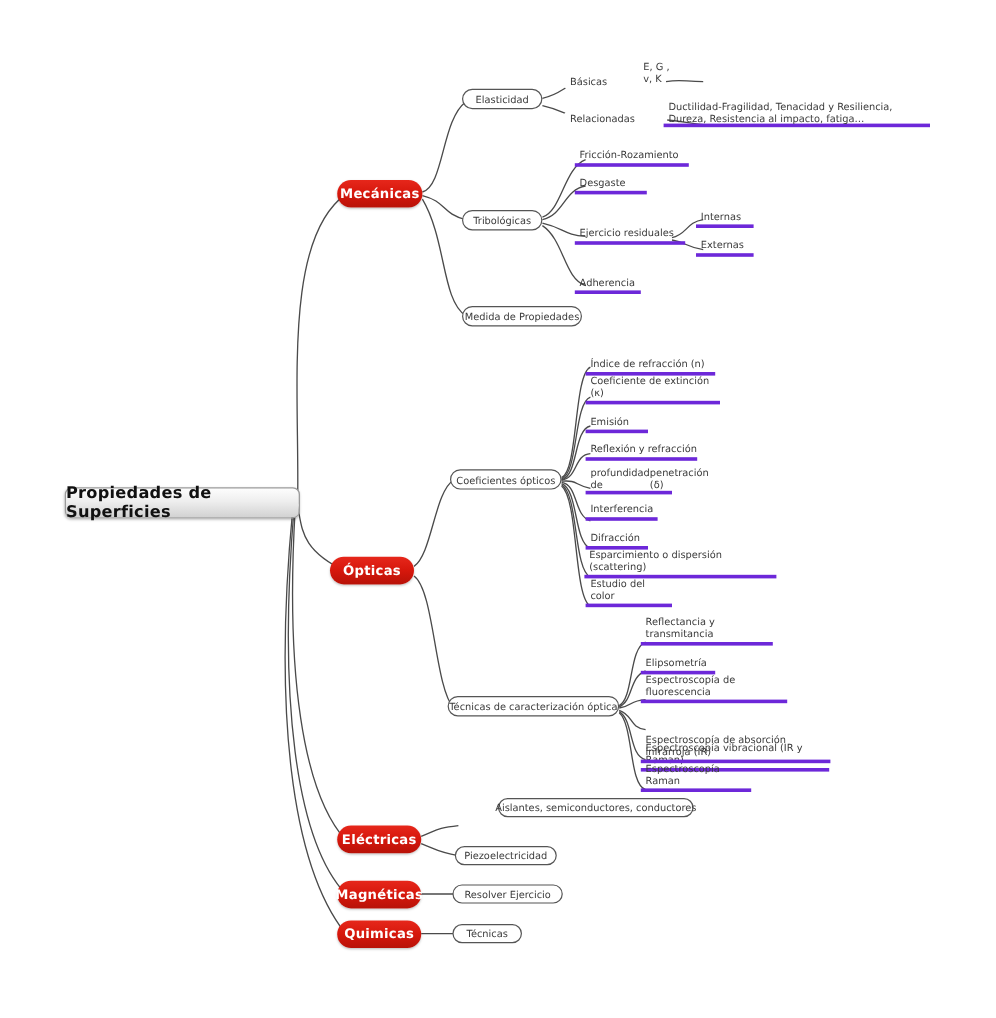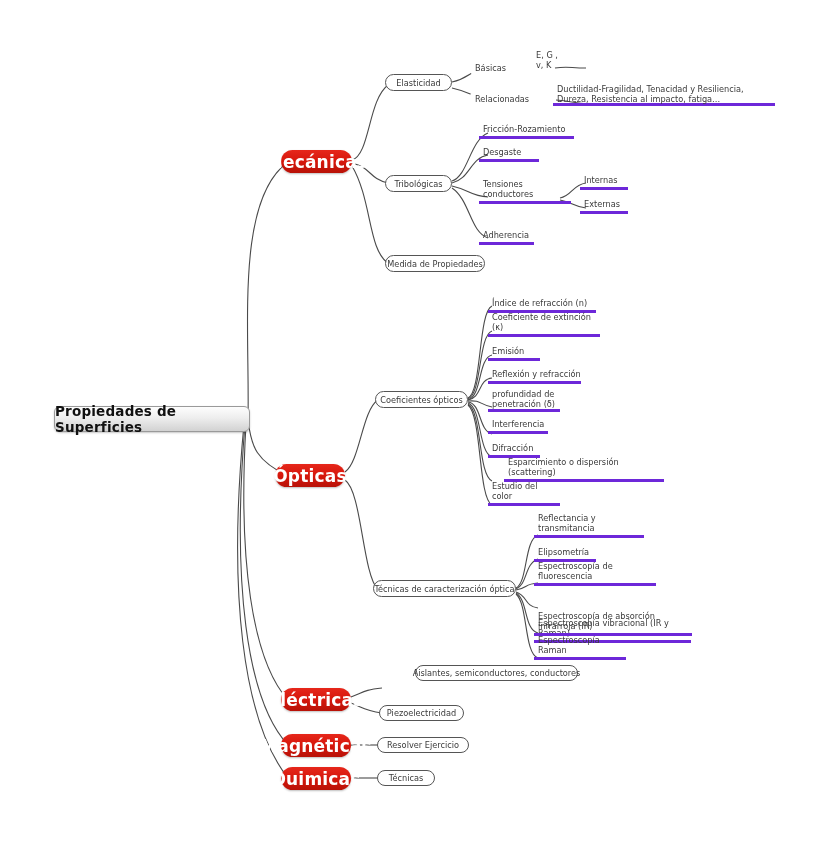--- a/index.html
+++ b/index.html
@@ -13,21 +13,21 @@
   .root{position:absolute;box-sizing:border-box;
     background:linear-gradient(to bottom,#fdfdfd 0%,#eeeeee 45%,#d2d2d2 100%);
     border:1px solid #9a9a9a;border-radius:6px;
     color:#111;font-weight:bold;font-size:13.5px;
     display:flex;align-items:center;justify-content:center;
     box-shadow:0 1px 2px rgba(0,0,0,.22);letter-spacing:.2px;}
 
   
   .red{position:absolute;box-sizing:border-box;
     background:linear-gradient(to bottom,#e6271b 0%,#d6170c 50%,#b81208 100%);
-    border-radius:12px;color:#fff;font-weight:bold;font-size:17px;
+    border-radius:12px;color:#fff;font-weight:bold;font-size:11px;
     display:flex;align-items:center;justify-content:center;
     box-shadow:0 1px 2px rgba(0,0,0,.25);letter-spacing:.2px;}
 
   
   .pill{position:absolute;box-sizing:border-box;background:#fff;
     border:1px solid #555;border-radius:11px;color:#3a3a3a;font-size:8.2px;
     display:flex;align-items:center;justify-content:center;
     text-align:center;padding:0 6px;white-space:nowrap;}
 
   
@@ -119,21 +119,21 @@
     <span style="white-space:normal;">Ductilidad-Fragilidad, Tenacidad y Resiliencia, Dureza, Resistencia al impacto, fatiga…</span>
   </div>
 
   <div class="leaf" style="left:479px;top:125px;width:95px;height:14px;">
     <span>Fricción-Rozamiento</span>
     </div>
   <div class="leaf" style="left:479px;top:148px;width:60px;height:14px;">
     <span>Desgaste</span>
     </div>
   <div class="leaf" style="left:479px;top:190px;width:92px;height:14px;">
-    <span>Tensiones conductores</span>
+    <span>Ejercicio residuales</span>
     </div>
   <div class="leaf" style="left:479px;top:231px;width:55px;height:14px;">
     <span>Adherencia</span>
     </div>
 
   <div class="leaf" style="left:580px;top:176px;width:48px;height:14px;">
     <span>Internas</span>
     </div>
   <div class="leaf" style="left:580px;top:200px;width:48px;height:14px;">
     <span>Externas</span>
@@ -147,31 +147,31 @@
     </div>
   <div class="leaf" style="left:488px;top:323px;width:112px;height:14px;">
     <span>Coeficiente de extinción (κ)</span>
     </div>
   <div class="leaf" style="left:488px;top:347px;width:52px;height:14px;">
     <span>Emisión</span>
     </div>
   <div class="leaf" style="left:488px;top:370px;width:93px;height:14px;">
     <span>Reflexión y refracción</span>
     </div>
-  <div class="leaf two" style="left:488px;top:389px;width:72px;height:23px;align-items:flex-start;flex-direction:column;">
+  <div class="leaf two" style="left:488px;top:389px;width:72px;height:23px;align-items:flex-start;flex-direction:row;">
     <span>profundidad de</span>
     <span>penetración (δ)</span>
   </div>
   <div class="leaf" style="left:488px;top:420px;width:60px;height:14px;">
     <span>Interferencia</span>
     </div>
   <div class="leaf" style="left:488px;top:444px;width:52px;height:14px;">
     <span>Difracción</span>
     </div>
-  <div class="leaf" style="left:504px;top:468px;width:160px;height:14px;">
+  <div class="leaf" style="left:487px;top:468px;width:160px;height:14px;">
     <span>Esparcimiento o dispersión (scattering)</span>
     </div>
   <div class="leaf" style="left:488px;top:492px;width:72px;height:14px;">
     <span>Estudio del color</span>
     </div>
 
   <div class="leaf" style="left:534px;top:524px;width:110px;height:14px;">
     <span>Reflectancia y transmitancia</span>
     </div>
   <div class="leaf" style="left:534px;top:548px;width:62px;height:14px;">

